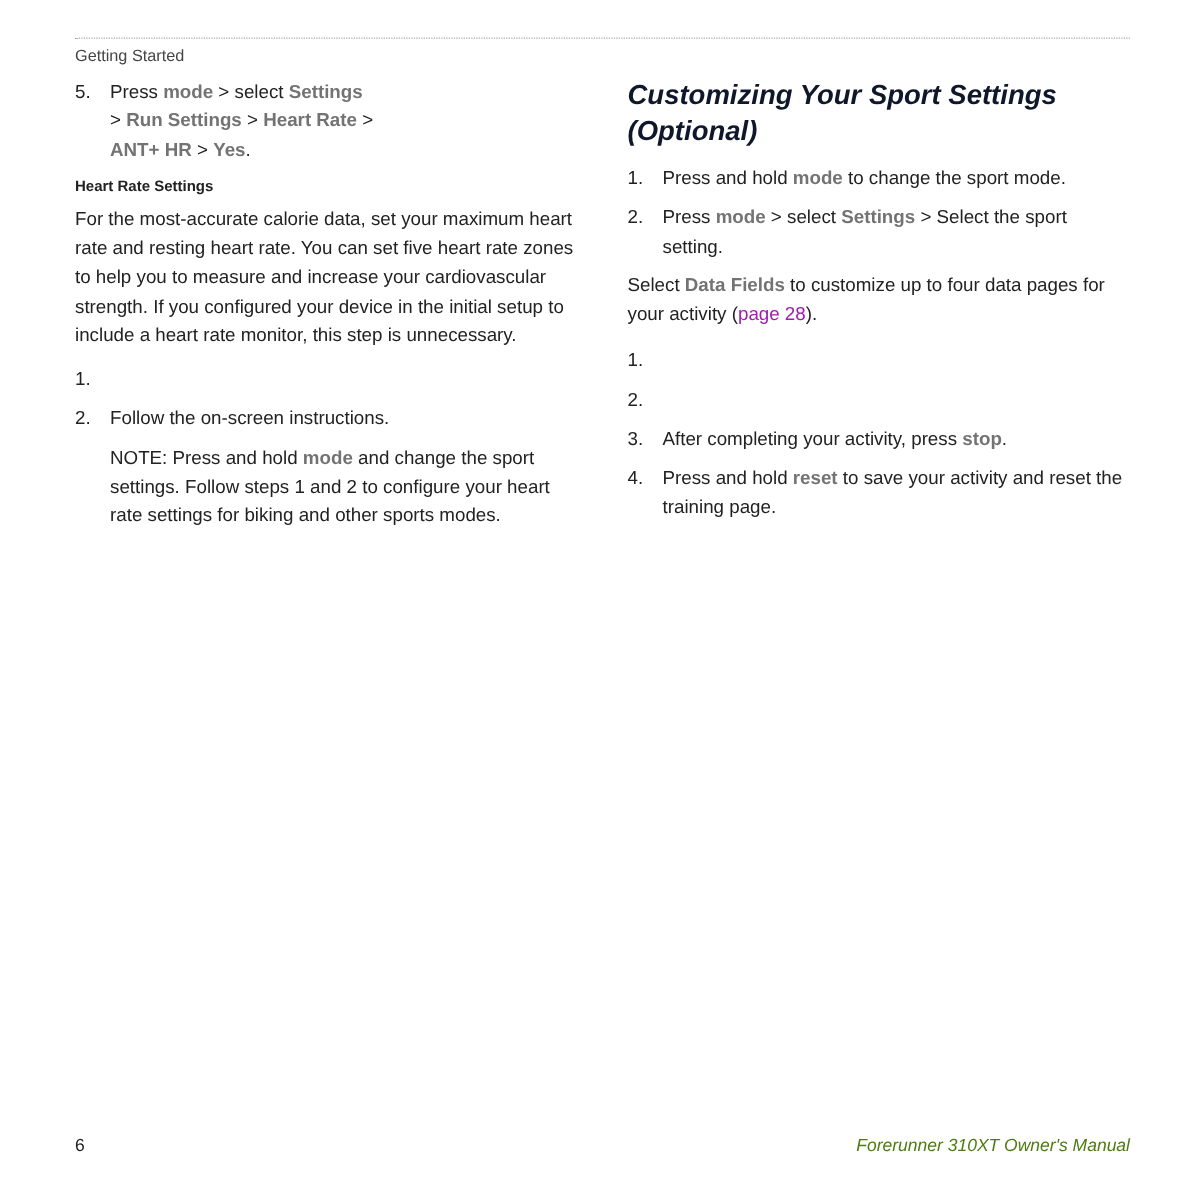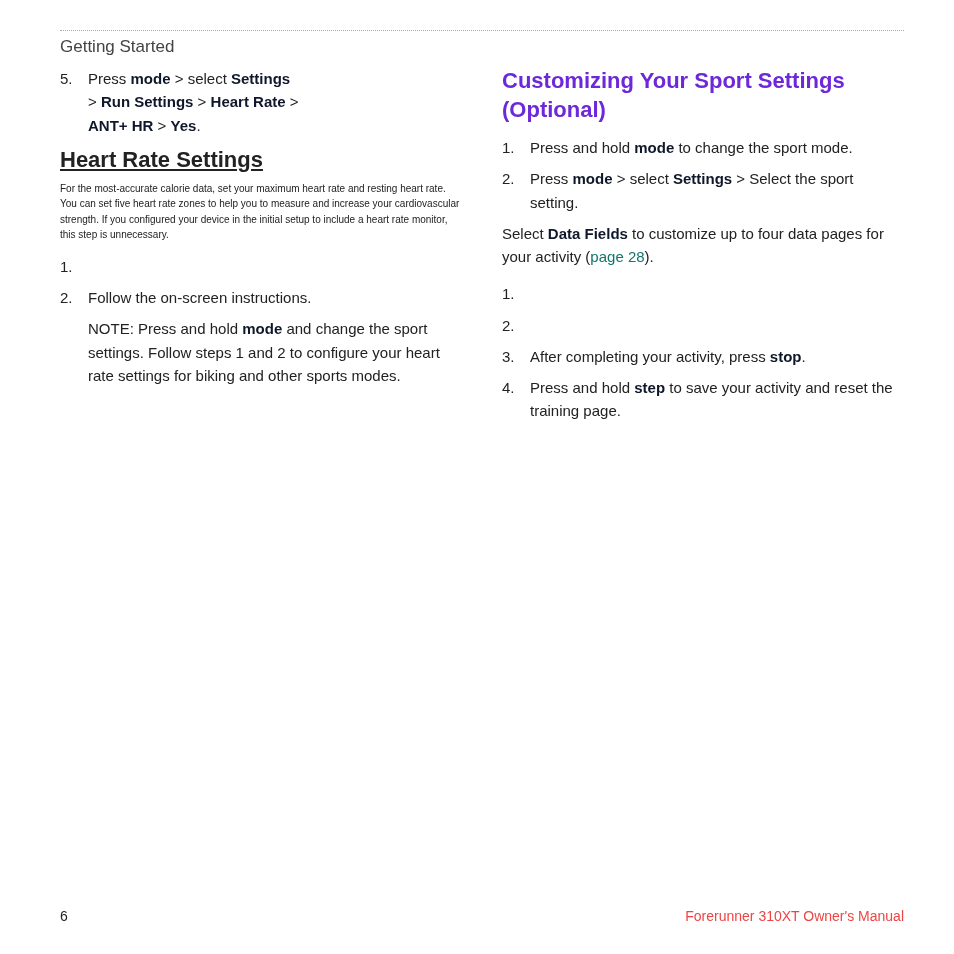--- a/index.html
+++ b/index.html
@@ -25,21 +25,21 @@
       display: flex;
       flex-direction: column;
     }
 
     .top-border {
       border-top: 1px dotted #aaaaaa;
       margin-bottom: 6px;
     }
 
     .breadcrumb {
-      font-size: 17px;
+      font-size: 13px;
       color: #444444;
       margin-bottom: 10px;
     }
 
     .two-col {
       display: flex;
       flex-direction: row;
       gap: 40px;
       flex: 1;
     }
@@ -48,57 +48,57 @@
       flex: 1;
       max-width: 430px;
     }
 
     .right-col {
       flex: 1;
       max-width: 430px;
     }
 
     .blue-bold {
-      color: #0f172a;
+      color: #737373;
       font-weight: bold;
     }
 
     .step-item {
       margin-bottom: 8px;
       line-height: 1.5;
     }
 
     .step-num {
       min-width: 20px;
       font-size: 15px;
     }
 
     .step-content {
       flex: 1;
     }
 
     h2.section-title {
-      font-size: 22px;
+      font-size: 12px;
       font-weight: bold;
       color: #222222;
       margin-bottom: 8px;
       margin-top: 4px;
-      text-decoration: underline;
     }
 
     h1.section-title-large {
       font-size: 22px;
       font-weight: bold;
-      color: #6d28d9;
+      color: #0f172a;
       margin-bottom: 12px;
       line-height: 1.3;
+      font-style: italic;
     }
 
     .body-text {
-      font-size: 10px;
+      font-size: 15px;
       line-height: 1.55;
       margin-bottom: 12px;
       color: #222222;
     }
 
     .note-block {
       margin-top: 8px;
       line-height: 1.55;
     }
 
@@ -114,21 +114,22 @@
       padding-top: 10px;
     }
 
     .footer-page-num {
       font-size: 14px;
       color: #222222;
     }
 
     .footer-title {
       font-size: 14px;
-      color: #ef4444;
+      color: #4d7c0f;
+      font-style: italic;
     }
 
     .intro-step {
       display: flex;
       gap: 8px;
       margin-bottom: 10px;
       line-height: 1.55;
     }
 
     .select-text {
@@ -199,21 +200,21 @@
       <div class="step-item">
         <div style="display:flex;gap:8px;line-height:1.55;">
           <span class="step-num">2.</span>
           <span>
             Press <span class="blue-bold">mode</span> &gt; select <span class="blue-bold">Settings</span> &gt; Select the sport setting.
           </span>
         </div>
       </div>
 
       <p class="select-text">
-        Select <span class="blue-bold">Data Fields</span> to customize up to four data pages for your activity (<span style="color:#0f766e;">page 28</span>).
+        Select <span class="blue-bold">Data Fields</span> to customize up to four data pages for your activity (<span style="color:#a21caf;">page 28</span>).
       </p>
 
 
       <div class="step-item">
         <div style="display:flex;gap:8px;line-height:1.55;">
           <span class="step-num">1.</span>
         </div>
       </div>
 
       <div class="step-item">
@@ -228,21 +229,21 @@
           <span>
             After completing your activity, press <span class="blue-bold">stop</span>.
           </span>
         </div>
       </div>
 
       <div class="step-item">
         <div style="display:flex;gap:8px;line-height:1.55;">
           <span class="step-num">4.</span>
           <span>
-            Press and hold <span class="blue-bold">step</span> to save your activity and reset the training page.
+            Press and hold <span class="blue-bold">reset</span> to save your activity and reset the training page.
           </span>
         </div>
       </div>
 
     </div>
   </div>
 
   <div class="footer-row">
     <span class="footer-page-num">6</span>
     <span class="footer-title">Forerunner 310XT Owner's Manual</span>

